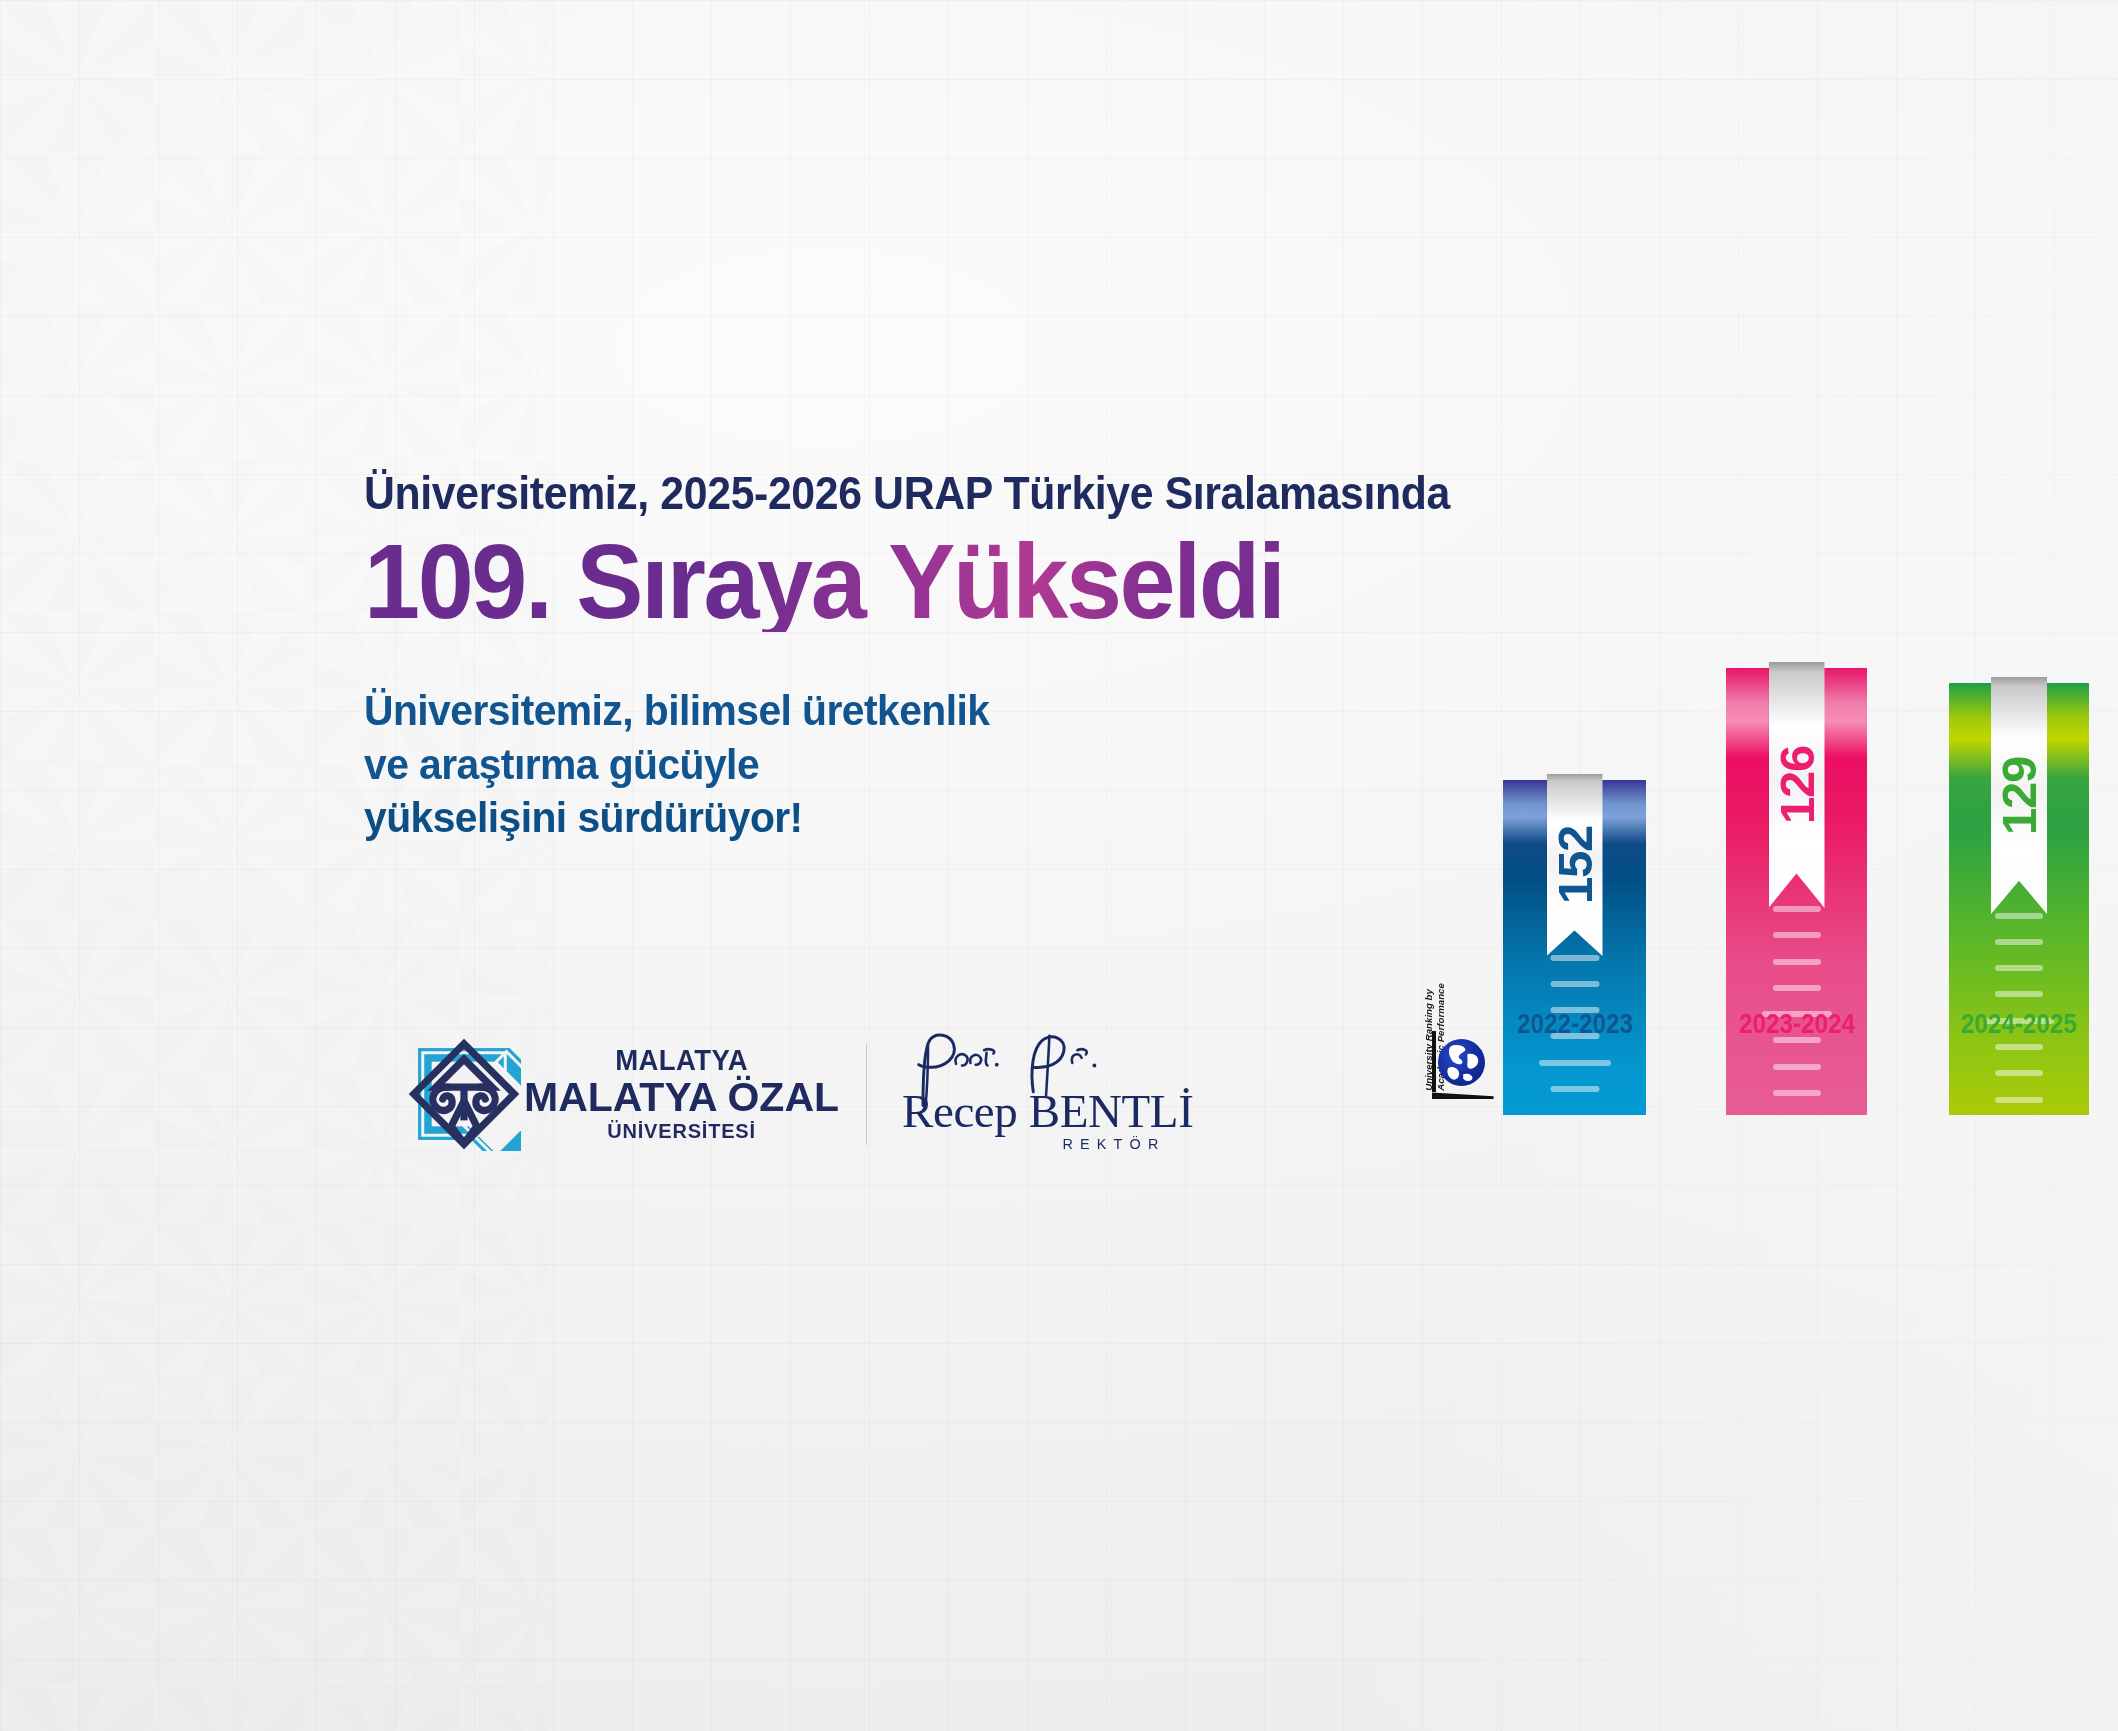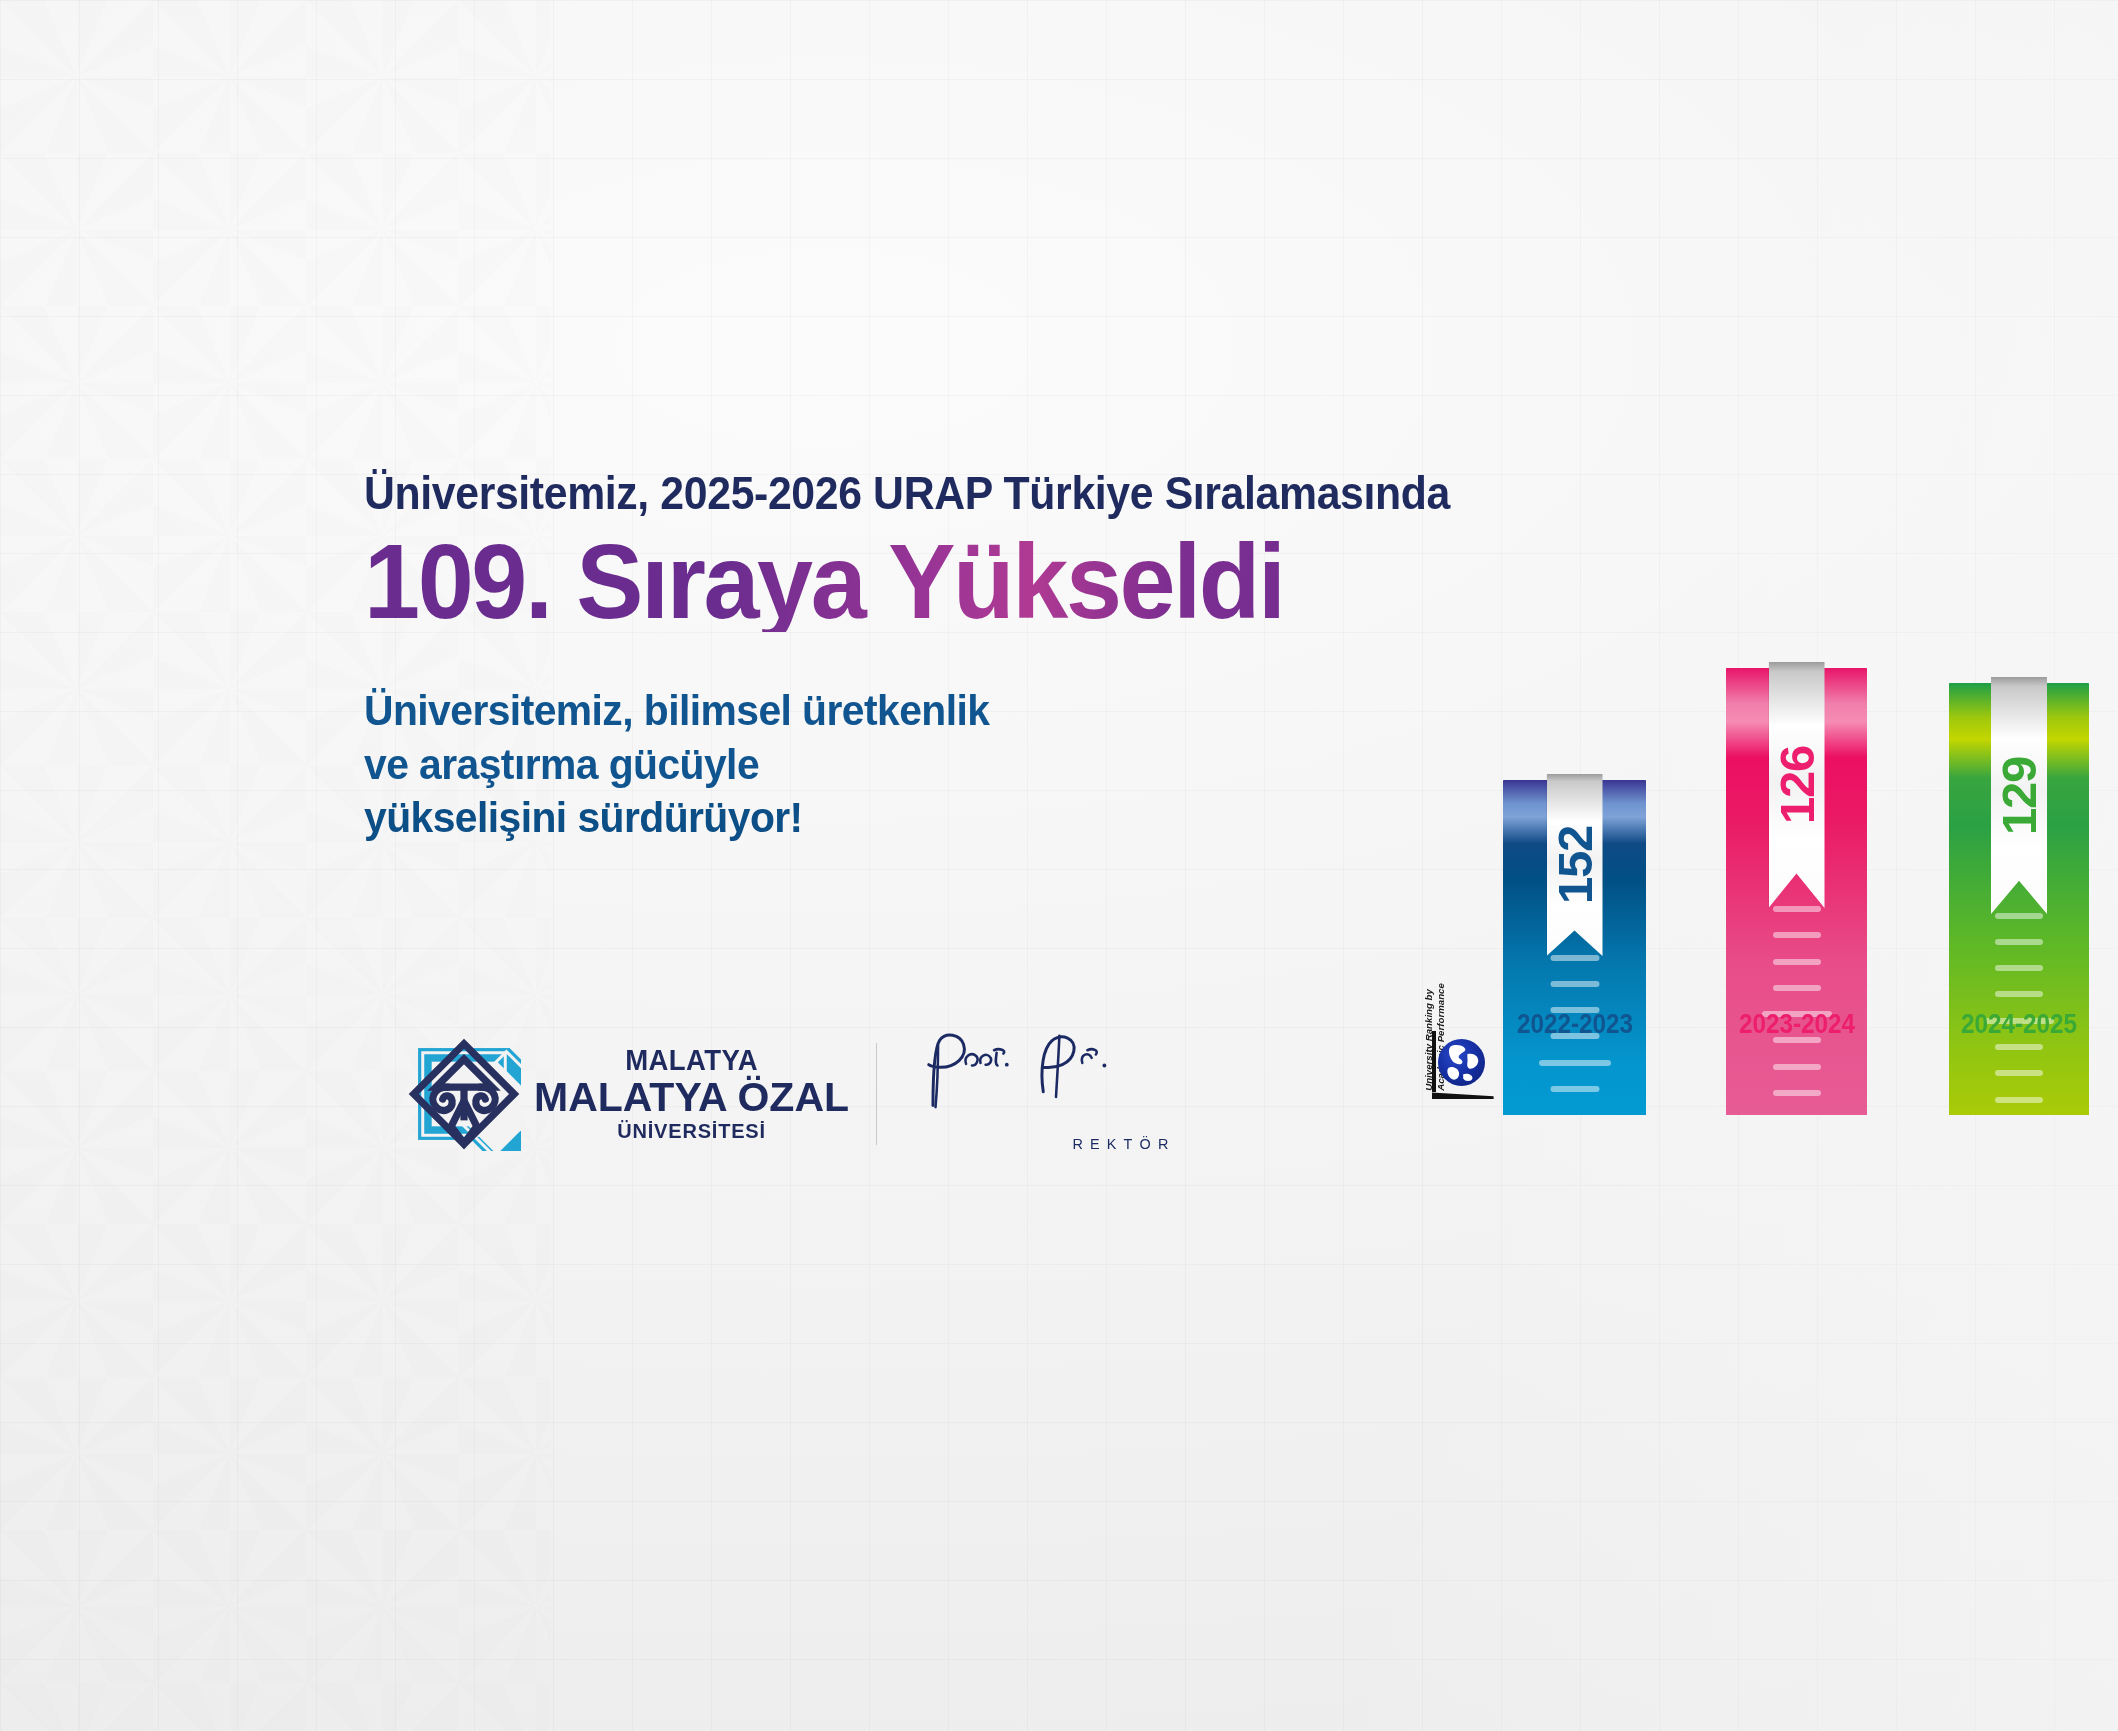--- a/index.html
+++ b/index.html
@@ -83,21 +83,21 @@
   }
   #subhead .b{ font-weight:800; color:#0c4e86; }
 
   
   #identity{
     position:absolute; left:407px; top:1030px;
     display:flex; align-items:center; height:127px;
   }
   #emblem{ width:114px; height:114px; flex:0 0 auto; }
   #uni-name{
-    margin-left:13px;
+    margin-left:3px;
     color:#1f2a5e;
     line-height:1.0;
     text-align:center;
   }
   #uni-name .l1{ font-size:29px; font-weight:800; letter-spacing:0.4px; transform:scaleX(.95); display:block;}
   #uni-name .l2{ font-size:41px; font-weight:800; letter-spacing:0px; display:block; margin-top:1.7px;}
   #uni-name .l3{ font-size:20px; font-weight:800; letter-spacing:0.8px; display:block; margin-top:2.5px;}
   #divider{
     width:1.3px; height:102px; background:#c9c9cd; margin:0 27px;
     flex:0 0 auto;
@@ -245,20 +245,23 @@
         <path d="M190 58 C188 74 186 84 192 88" stroke-width="6"></path>
         <path d="M184 52 C196 46 214 52 206 60" stroke-width="6"></path>
         <circle cx="214" cy="86" r="4.5" fill="#1b2a63" stroke="none"></circle>
         <path d="M300 150 C292 96 300 48 320 30 C344 10 378 24 372 54 C366 84 330 96 300 92" stroke-width="7"></path>
         <path d="M338 18 C336 64 332 128 330 162" stroke-width="6"></path>
         <path d="M392 82 C386 62 408 54 414 70" stroke-width="6"></path>
         <path d="M404 52 C416 46 432 52 424 62" stroke-width="6"></path>
         <circle cx="444" cy="88" r="4.5" fill="#1b2a63" stroke="none"></circle>
       </g>
     </svg>
+    <div id="sig-name">
+      <span class="sc">Recep BENTLİ</span>
+    </div>
     <div id="sig-role">REKTÖR</div>
   </div>
 </div>
 
 <div id="chart">
 
   <div id="urap-logo">
     <div id="urap-text">
       <div>University Ranking by</div>
       <div>Academic Performance</div>

